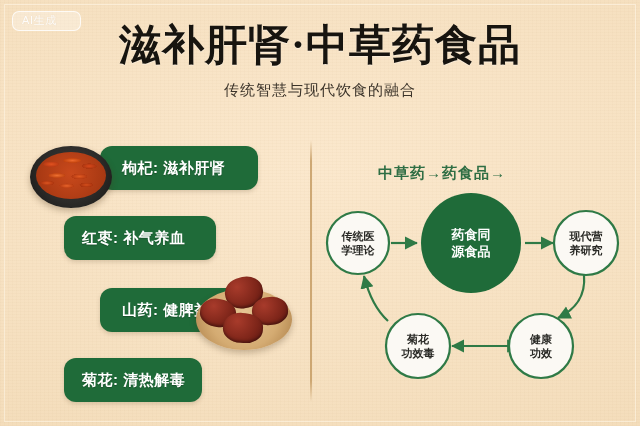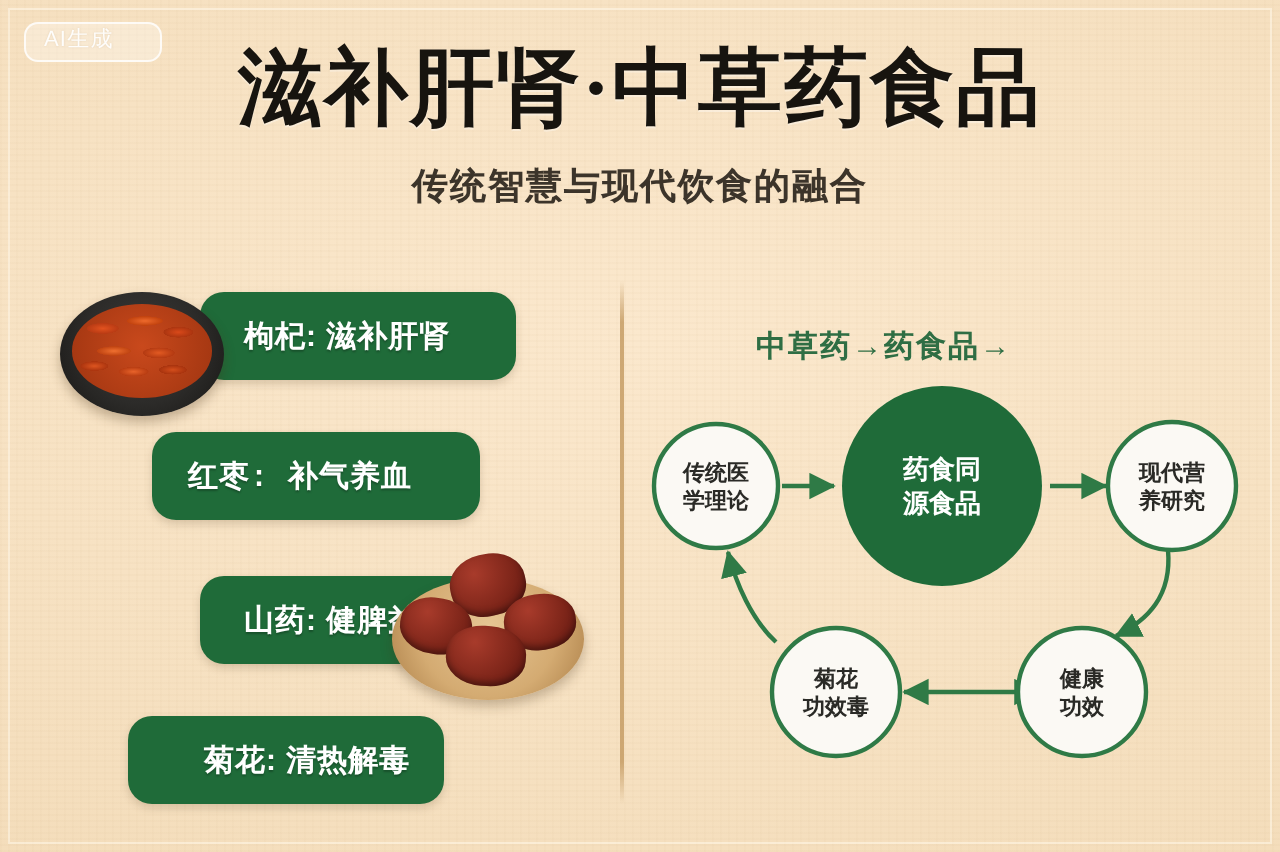--- a/index.html
+++ b/index.html
@@ -61,22 +61,22 @@
     font-family: "Liberation Serif", "DejaVu Serif", serif;
     font-weight: bold;
     font-size: 42px;
     line-height: 1.12;
     color: #17140f;
     letter-spacing: 1px;
     text-shadow: 0 1px 0 rgba(255,255,255,0.35);
   }
   #subtitle {
     margin-top: 12px;
-    font-size: 18px;
-    font-weight: bold;
+    font-size: 15px;
+    font-weight: normal;
     color: #3c342a;
     letter-spacing: 1px;
   }
 
   
   #divider {
     position: absolute;
     left: 310px; top: 140px;
     width: 2px; height: 262px;
     background: linear-gradient(180deg,
@@ -200,41 +200,41 @@
       <div class="pill" style="left:100px; width:158px;">
         <span class="pill-label" style="margin-left:22px;">枸杞: 滋补肝肾</span>
       </div>
       <div class="photo" id="photo-goji">
         <div class="bowl"></div>
         <div class="berries"></div>
       </div>
     </div>
 
     <div class="item" style="top:84px;">
-      <div class="pill" style="left:76px; width:164px;font-family:Liberation Mono, monospace;">
+      <div class="pill" style="left:64px; width:152px;">
         <span class="pill-label" style="margin-left:18px;">红枣: 补气养血</span>
       </div>
       <div class="photo" id="photo-dates">
         <div class="tray"></div>
         <div class="d d1"></div>
         <div class="d d2"></div>
         <div class="d d3"></div>
         <div class="d d4"></div>
       </div>
     </div>
 
     <div class="item" style="top:156px;">
       <div class="pill" style="left:100px; width:158px;">
         <span class="pill-label" style="margin-left:22px;">山药: 健脾益胃</span>
       </div>
 
     </div>
 
     <div class="item" style="top:226px;">
-      <div class="pill" style="left:64px; width:138px;padding-left:20px;">
+      <div class="pill" style="left:64px; width:138px;">
         <span class="pill-label" style="margin-left:18px;">菊花: 清热解毒</span>
       </div>
 
     </div>
   </div>
 
   <div id="right-col">
     <div id="flow-heading">中草药→药食品→</div>
 
     <svg id="flow-svg" viewBox="0 0 330 200">

